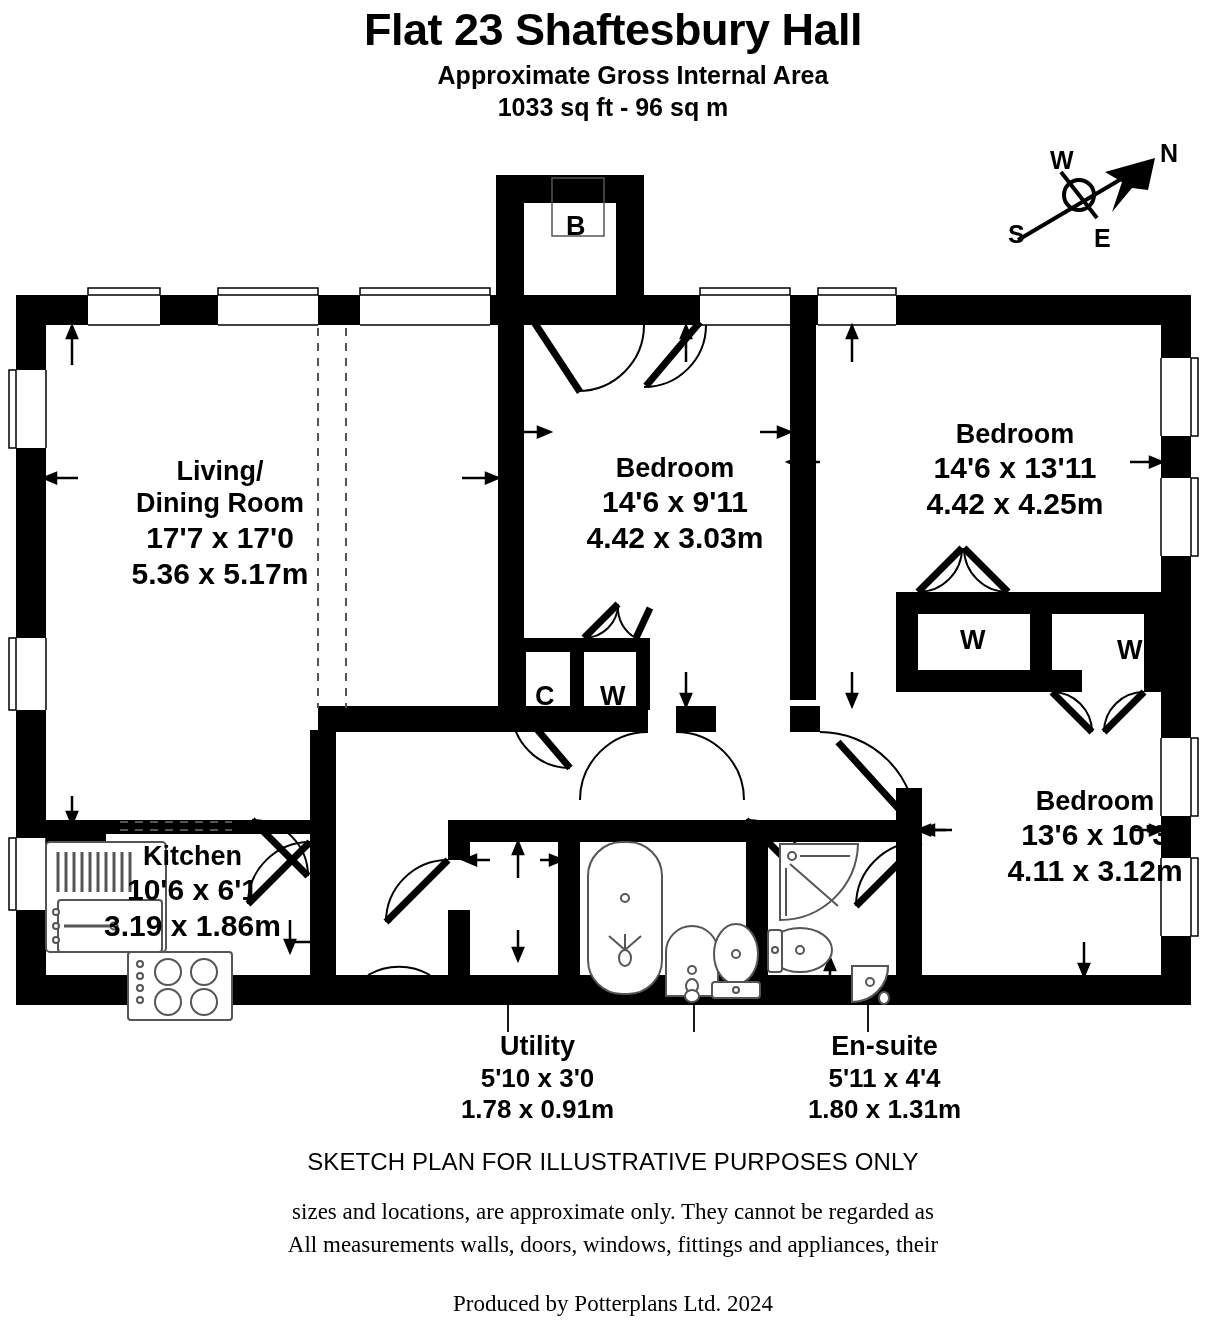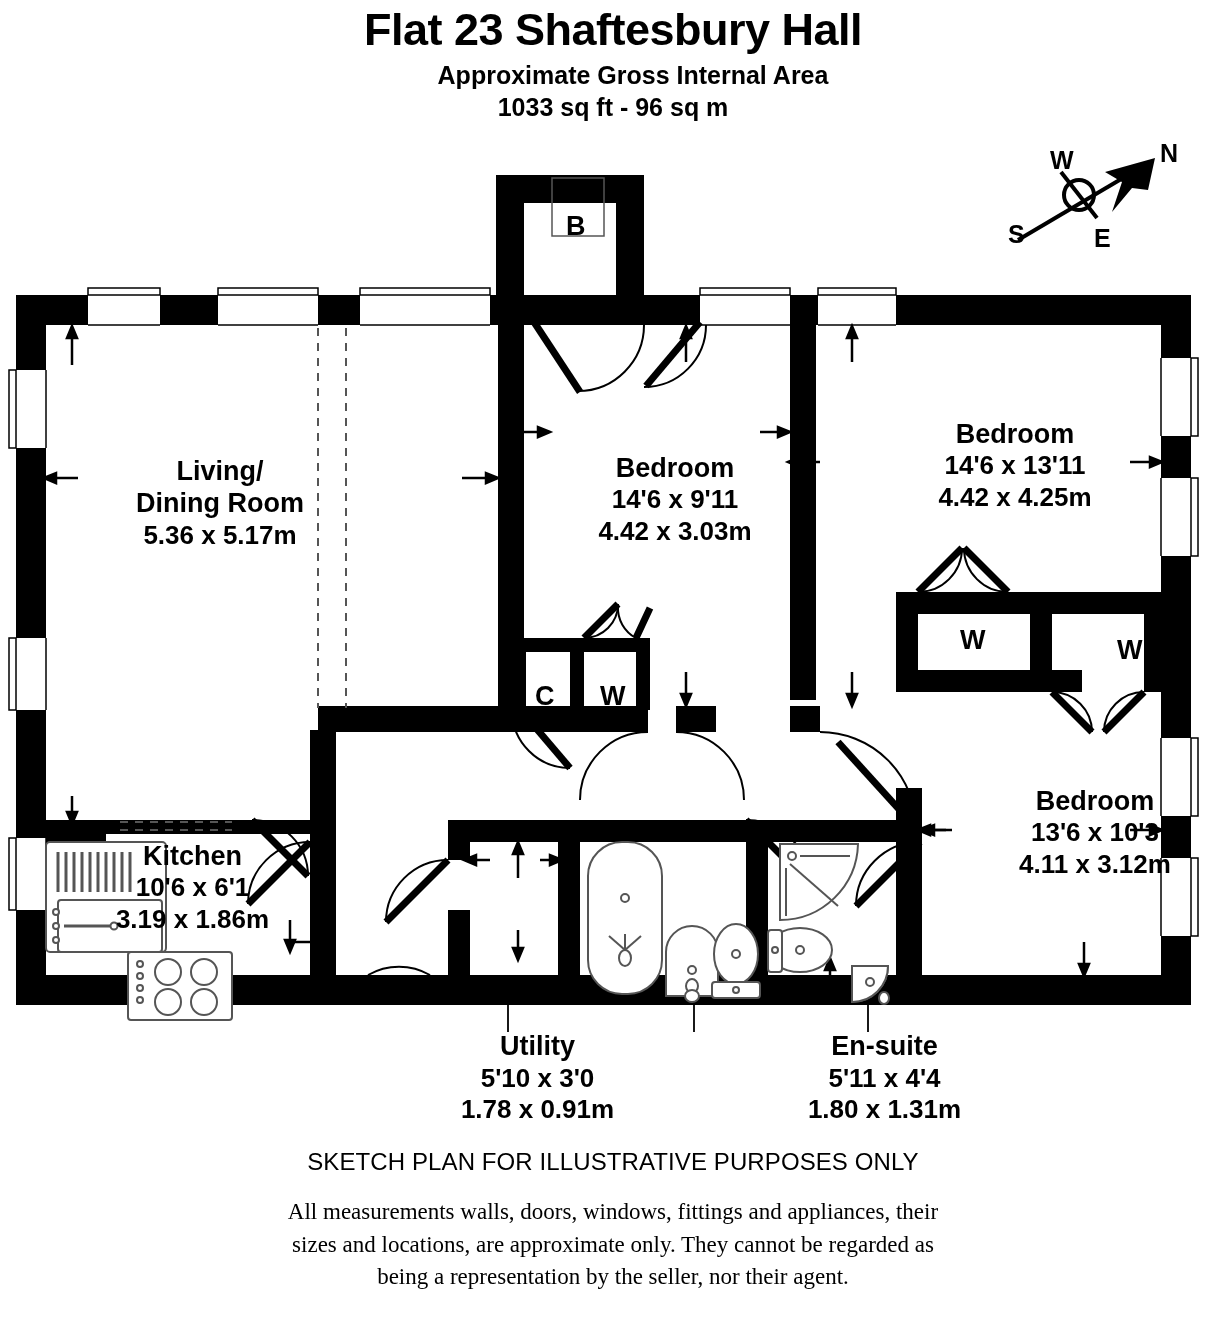--- a/index.html
+++ b/index.html
@@ -61,21 +61,21 @@
 
   
   .rlabel {
     position: absolute;
     text-align: center;
     font-weight: bold;
     line-height: 1.2;
     white-space: nowrap;
   }
   .rlabel .nm { font-size: 27px; display:block; }
-  .rlabel .dim { font-size: 26px; display:block; }
+  .rlabel .dim { font-size: 30px; display:block; }
 
   .label-living   { left: 60px;  top: 455px; width: 320px; }
   .label-bed1     { left: 545px; top: 452px; width: 260px; }
   .label-bed2     { left: 885px; top: 418px; width: 260px; }
   .label-bed3     { left: 965px; top: 785px; width: 260px; }
   .label-kitchen  { left: 75px;  top: 840px; width: 235px; }
 
   .bottomlabels {
     position: absolute;
     top: 1028px;
@@ -507,20 +507,21 @@
 
   <div style="position:absolute;left:566px;top:211px;font-size:27px;font-weight:bold;">B</div>
   <div style="position:absolute;left:535px;top:681px;font-size:27px;font-weight:bold;">C</div>
   <div style="position:absolute;left:600px;top:681px;font-size:27px;font-weight:bold;">W</div>
   <div style="position:absolute;left:960px;top:625px;font-size:27px;font-weight:bold;">W</div>
   <div style="position:absolute;left:1117px;top:635px;font-size:27px;font-weight:bold;">W</div>
 
   <div class="rlabel label-living">
     <span class="nm">Living/</span>
     <span class="nm">Dining Room</span>
+    <span class="dim">17'7 x 17'0</span>
     <span class="dim">5.36 x 5.17m</span>
   </div>
 
   <div class="rlabel label-bed1">
     <span class="nm">Bedroom</span>
     <span class="dim">14'6 x 9'11</span>
     <span class="dim">4.42 x 3.03m</span>
   </div>
 
   <div class="rlabel label-bed2">
@@ -550,20 +551,19 @@
     <div class="blabel label-ensuite">
       <span class="nm">En-suite</span>
       <span class="dim">5'11 x 4'4</span>
       <span class="dim">1.80 x 1.31m</span>
     </div>
   </div>
 
   <div class="footer">
     <div class="disclaimer-head">SKETCH PLAN FOR ILLUSTRATIVE PURPOSES ONLY</div>
     <div class="disclaimer-body">
+      <span>sizes and locations, are approximate only. They cannot be regarded as</span>
       <span>All measurements walls, doors, windows, fittings and appliances, their</span>
-      <span>sizes and locations, are approximate only. They cannot be regarded as</span>
-      <span>being a representation by the seller, nor their agent.</span>
     </div>
     <div class="producer">Produced by Potterplans Ltd. 2024</div>
   </div>
 
 </div>
 
 </body></html>

